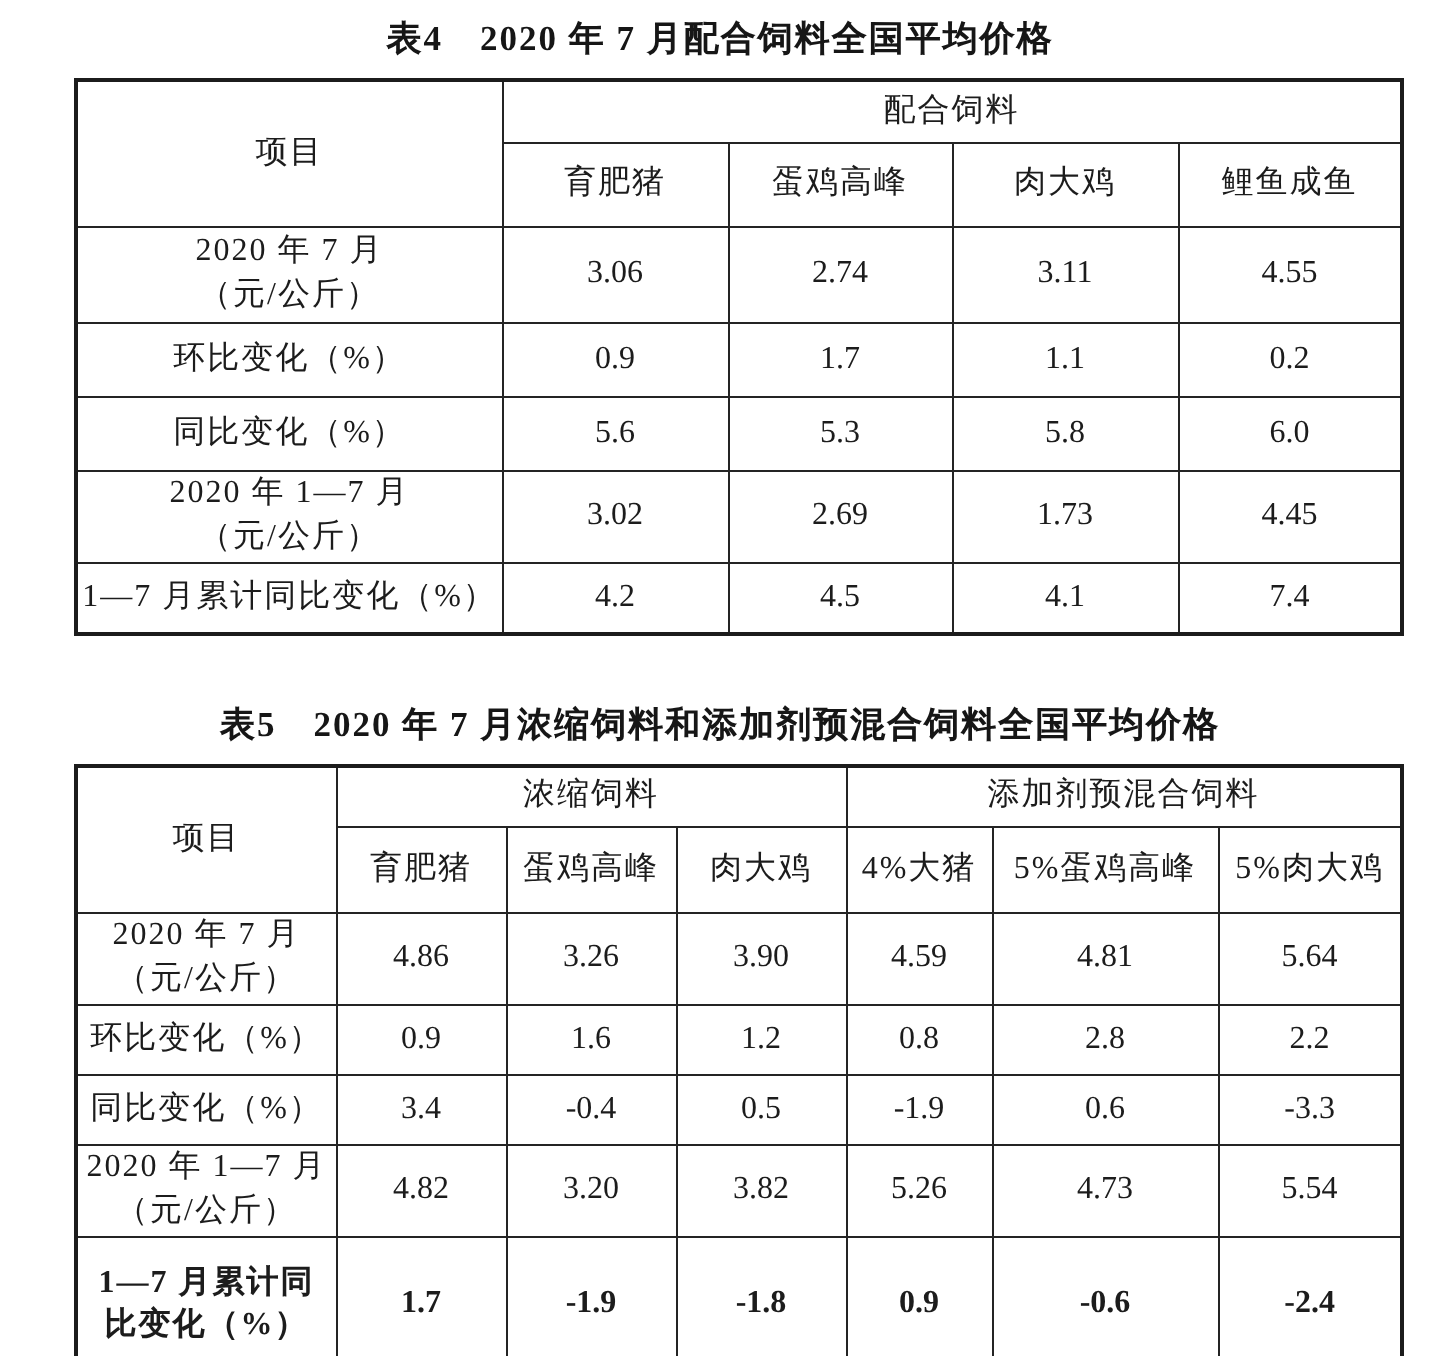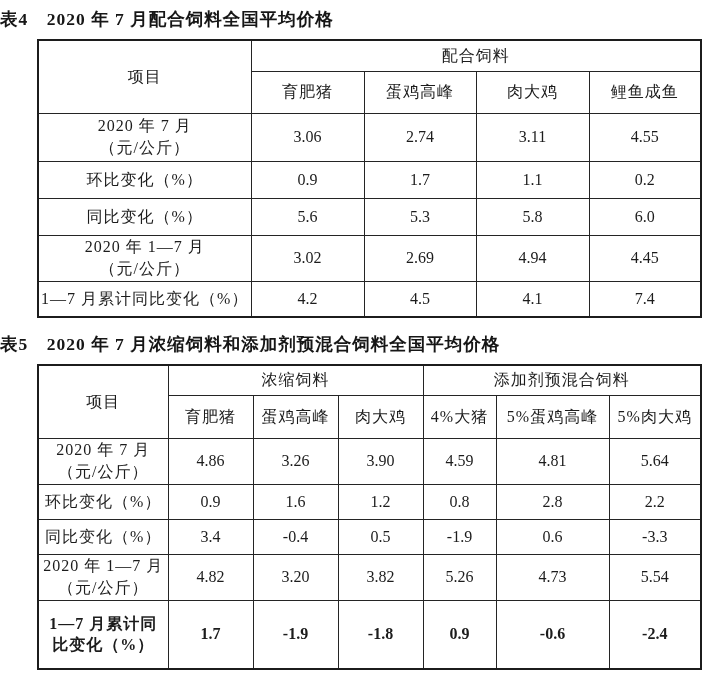--- a/index.html
+++ b/index.html
@@ -6,28 +6,28 @@
   body {
     width: 720px;
     height: 678px;
     background: #ffffff;
     color: #1c1c1c;
     font-family: "Liberation Serif", "DejaVu Serif", serif;
   }
   .page { width: 720px; height: 678px; overflow: hidden; }
 
   .tbl-title {
-    text-align: left;
+    text-align: center;
     font-size: 17.5px;
     font-weight: bold;
     letter-spacing: 1px;
     color: #161616;
   }
   .title4 { padding-top: 7px; }
-  .title5 { padding-top: 14px; }
+  .title5 { padding-top: 32px; }
 
   table.price-table {
     border-collapse: collapse;
     table-layout: fixed;
     width: 663px;
     margin-left: 37px;
     margin-top: 8px;
   }
   table.price-table td {
     border: 1.6px solid #242424;
@@ -110,21 +110,21 @@
       <td class="val">5.6</td>
       <td class="val">5.3</td>
       <td class="val">5.8</td>
       <td class="val">6.0</td>
     </tr>
     <tr class="t4-r3">
       <td class="lbl">2020 年 1—7 月
 （元/公斤）</td>
       <td class="val">3.02</td>
       <td class="val">2.69</td>
-      <td class="val">4.94</td>
+      <td class="val">1.73</td>
       <td class="val">4.45</td>
     </tr>
     <tr class="t4-r4">
       <td class="lbl">1—7 月累计同比变化（%）</td>
       <td class="val">4.2</td>
       <td class="val">4.5</td>
       <td class="val">4.1</td>
       <td class="val">7.4</td>
     </tr>
   </tbody>

